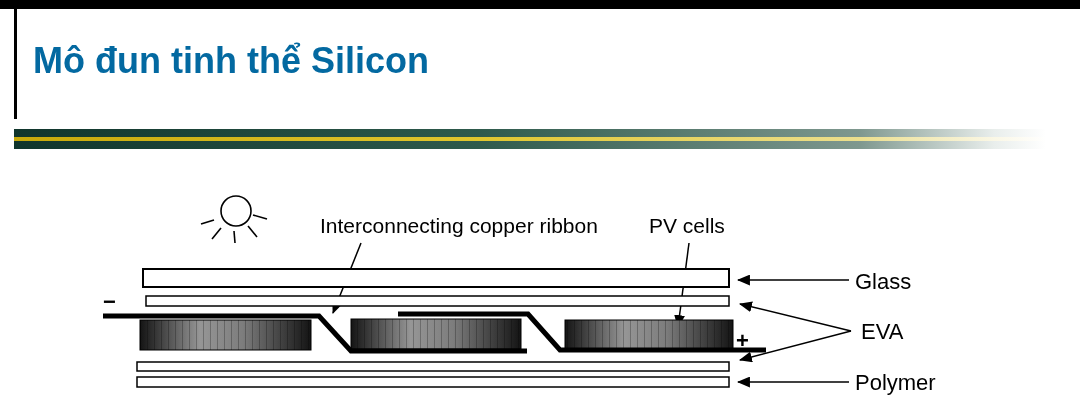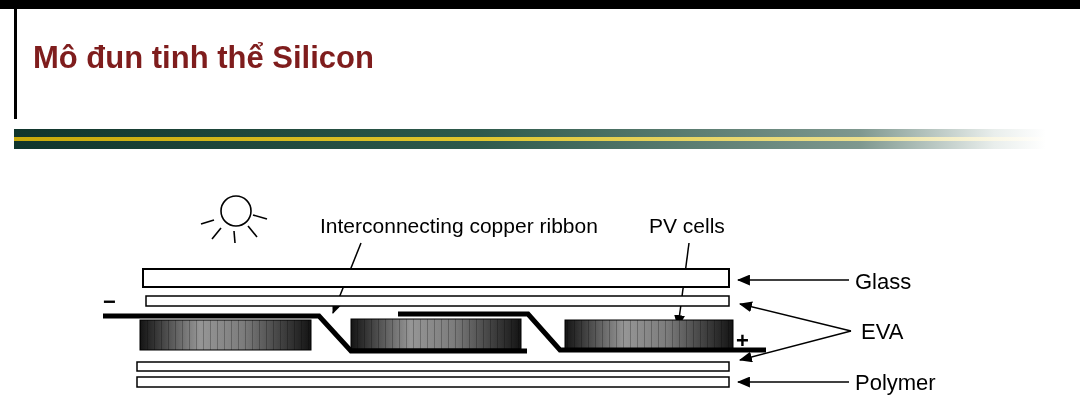--- a/index.html
+++ b/index.html
@@ -11,21 +11,21 @@
     font-family:"Liberation Sans", sans-serif;
   }
   .top-border{
     position:absolute;top:0;left:0;width:1080px;height:9px;background:#000;
   }
   .left-border{
     position:absolute;top:9px;left:14px;width:3px;height:110px;background:#000;
   }
   .slide-title{
     position:absolute;left:33px;top:40px;margin:0;
-    font-size:31px;font-weight:bold;color:#7f1d1d;
+    font-size:36px;font-weight:bold;color:#0369a1;
     white-space:nowrap;
   }
   .divider-bar{
     position:absolute;left:14px;top:129px;width:1032px;height:20px;
   }
   .divider-bar .band-green{
     height:8px;
     background:linear-gradient(90deg,#10352c 0%,#2e5a4c 45%,#7f988f 82%,#e9eeec 95%,#ffffff 100%);
   }
   .divider-bar .band-yellow{

